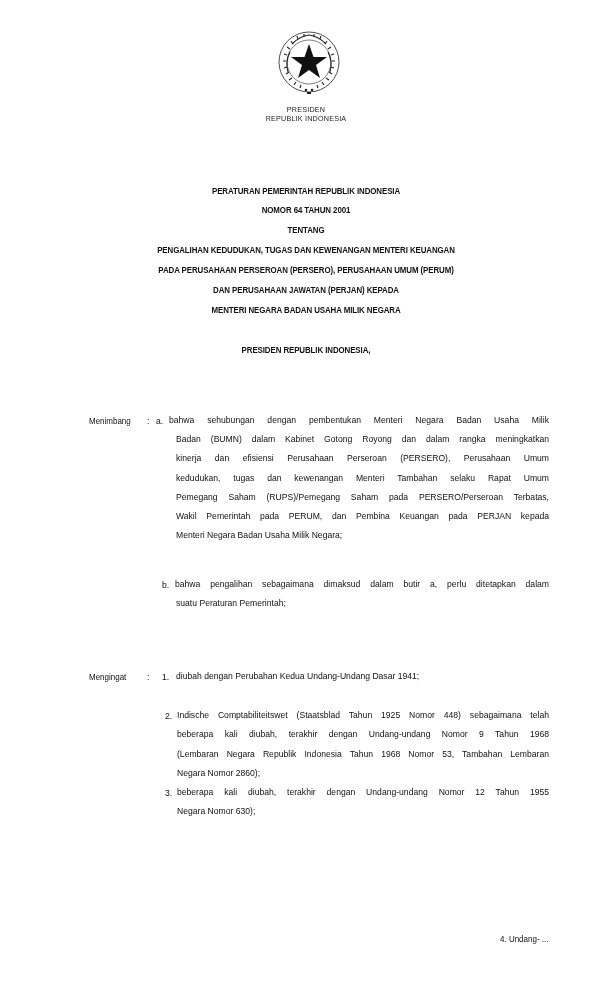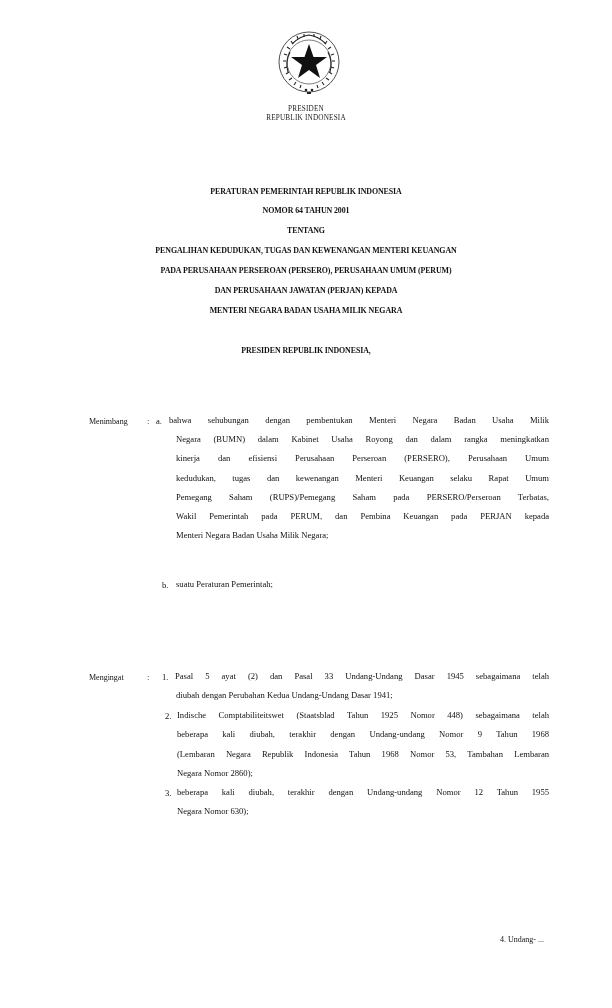--- a/index.html
+++ b/index.html
@@ -1,18 +1,18 @@
 <!DOCTYPE html>
 <html><head>
 <meta charset="utf-8">
 <style>
   html, body { margin: 0; padding: 0; background: #ffffff; }
   body { width: 612px; height: 1008px; position: relative; overflow: hidden;
          font-family: "Liberation Sans", sans-serif; color: #111111; }
-  .page { position: absolute; left: 0; top: 0; width: 612px; height: 841px; font-family: Liberation Serif, serif; }
+  .page { position: absolute; left: 0; top: 0; width: 612px; height: 841px; }
   .emblem { position: absolute; left: 276px; top: 30px; width: 66px; height: 68px; }
   .emblem-caption { position: absolute; left: 0; width: 612px; text-align: center;
     font-size: 7.2px; letter-spacing: 0.2px; color: #222; line-height: 9px; }
   .title-line { position: absolute; left: 0; width: 612px; text-align: center;
     font-weight: bold; font-size: 8.6px; letter-spacing: -0.1px; transform: scaleX(0.92); transform-origin: center; }
   .label { position: absolute; font-size: 8.6px; transform: scaleX(0.93); transform-origin: left; }
   .mark { position: absolute; font-size: 8.6px; }
   .para { position: absolute; font-size: 8.6px; line-height: 19.3px; }
   .para .jl { display: block; height: 19.3px; text-align: justify; text-align-last: justify; white-space: nowrap; overflow: hidden; }
   .para .jl.last { text-align-last: left; }
@@ -54,39 +54,39 @@
   <div class="title-line" style="top:305px;">MENTERI NEGARA BADAN USAHA MILIK NEGARA</div>
   <div class="title-line" style="top:345px;">PRESIDEN REPUBLIK INDONESIA,</div>
 
   <div class="label" style="left:89px; top:416px;">Menimbang</div>
   <div class="mark" style="left:147px; top:416px;">:</div>
   <div class="mark" style="left:156px; top:416px;">a.</div>
   <div class="para" style="left:169px; top:411px; width:380px;">
     <span class="jl">bahwa sehubungan dengan pembentukan Menteri Negara Badan Usaha Milik</span>
   </div>
   <div class="para" style="left:176px; top:430px; width:373px;">
-    <span class="jl">Negara (BUMN) dalam Kabinet Usaha Royong dan dalam rangka meningkatkan</span>
+    <span class="jl">Badan (BUMN) dalam Kabinet Gotong Royong dan dalam rangka meningkatkan</span>
     <span class="jl">kinerja dan efisiensi Perusahaan Perseroan (PERSERO), Perusahaan Umum</span>
-    <span class="jl">kedudukan, tugas dan kewenangan Menteri Keuangan selaku Rapat Umum</span>
+    <span class="jl">kedudukan, tugas dan kewenangan Menteri Tambahan selaku Rapat Umum</span>
     <span class="jl">Pemegang Saham (RUPS)/Pemegang Saham pada PERSERO/Perseroan Terbatas,</span>
     <span class="jl">Wakil Pemerintah pada PERUM, dan Pembina Keuangan pada PERJAN kepada</span>
     <span class="jl last">Menteri Negara Badan Usaha Milik Negara;</span>
   </div>
 
   <div class="mark" style="left:162px; top:580px;">b.</div>
   <div class="para" style="left:175px; top:575px; width:374px;">
+    <span class="jl">bahwa pengalihan sebagaimana dimaksud dalam butir a, perlu ditetapkan dalam</span>
     <span class="jl last" style="padding-left:1px;">suatu Peraturan Pemerintah;</span>
   </div>
 
   <div class="label" style="left:89px; top:672px;">Mengingat</div>
   <div class="mark" style="left:147px; top:672px;">:</div>
 
   <div class="mark" style="left:162px; top:672px;">1.</div>
   <div class="para" style="left:175px; top:667px; width:374px;">
-    <span class="jl">Pasal 5 ayat (2) dan Pasal 33 Undang-Undang Dasar 1945 sebagaimana telah</span>
     <span class="jl last" style="padding-left:1px;">diubah dengan Perubahan Kedua Undang-Undang Dasar 1941;</span>
   </div>
 
   <div class="mark" style="left:165px; top:711px;">2.</div>
   <div class="para" style="left:177px; top:706px; width:372px;">
     <span class="jl">Indische Comptabiliteitswet (Staatsblad Tahun 1925 Nomor 448) sebagaimana telah</span>
     <span class="jl">beberapa kali diubah, terakhir dengan Undang-undang Nomor 9 Tahun 1968</span>
     <span class="jl">(Lembaran Negara Republik Indonesia Tahun 1968 Nomor 53, Tambahan Lembaran</span>
     <span class="jl last">Negara Nomor 2860);</span>
   </div>

